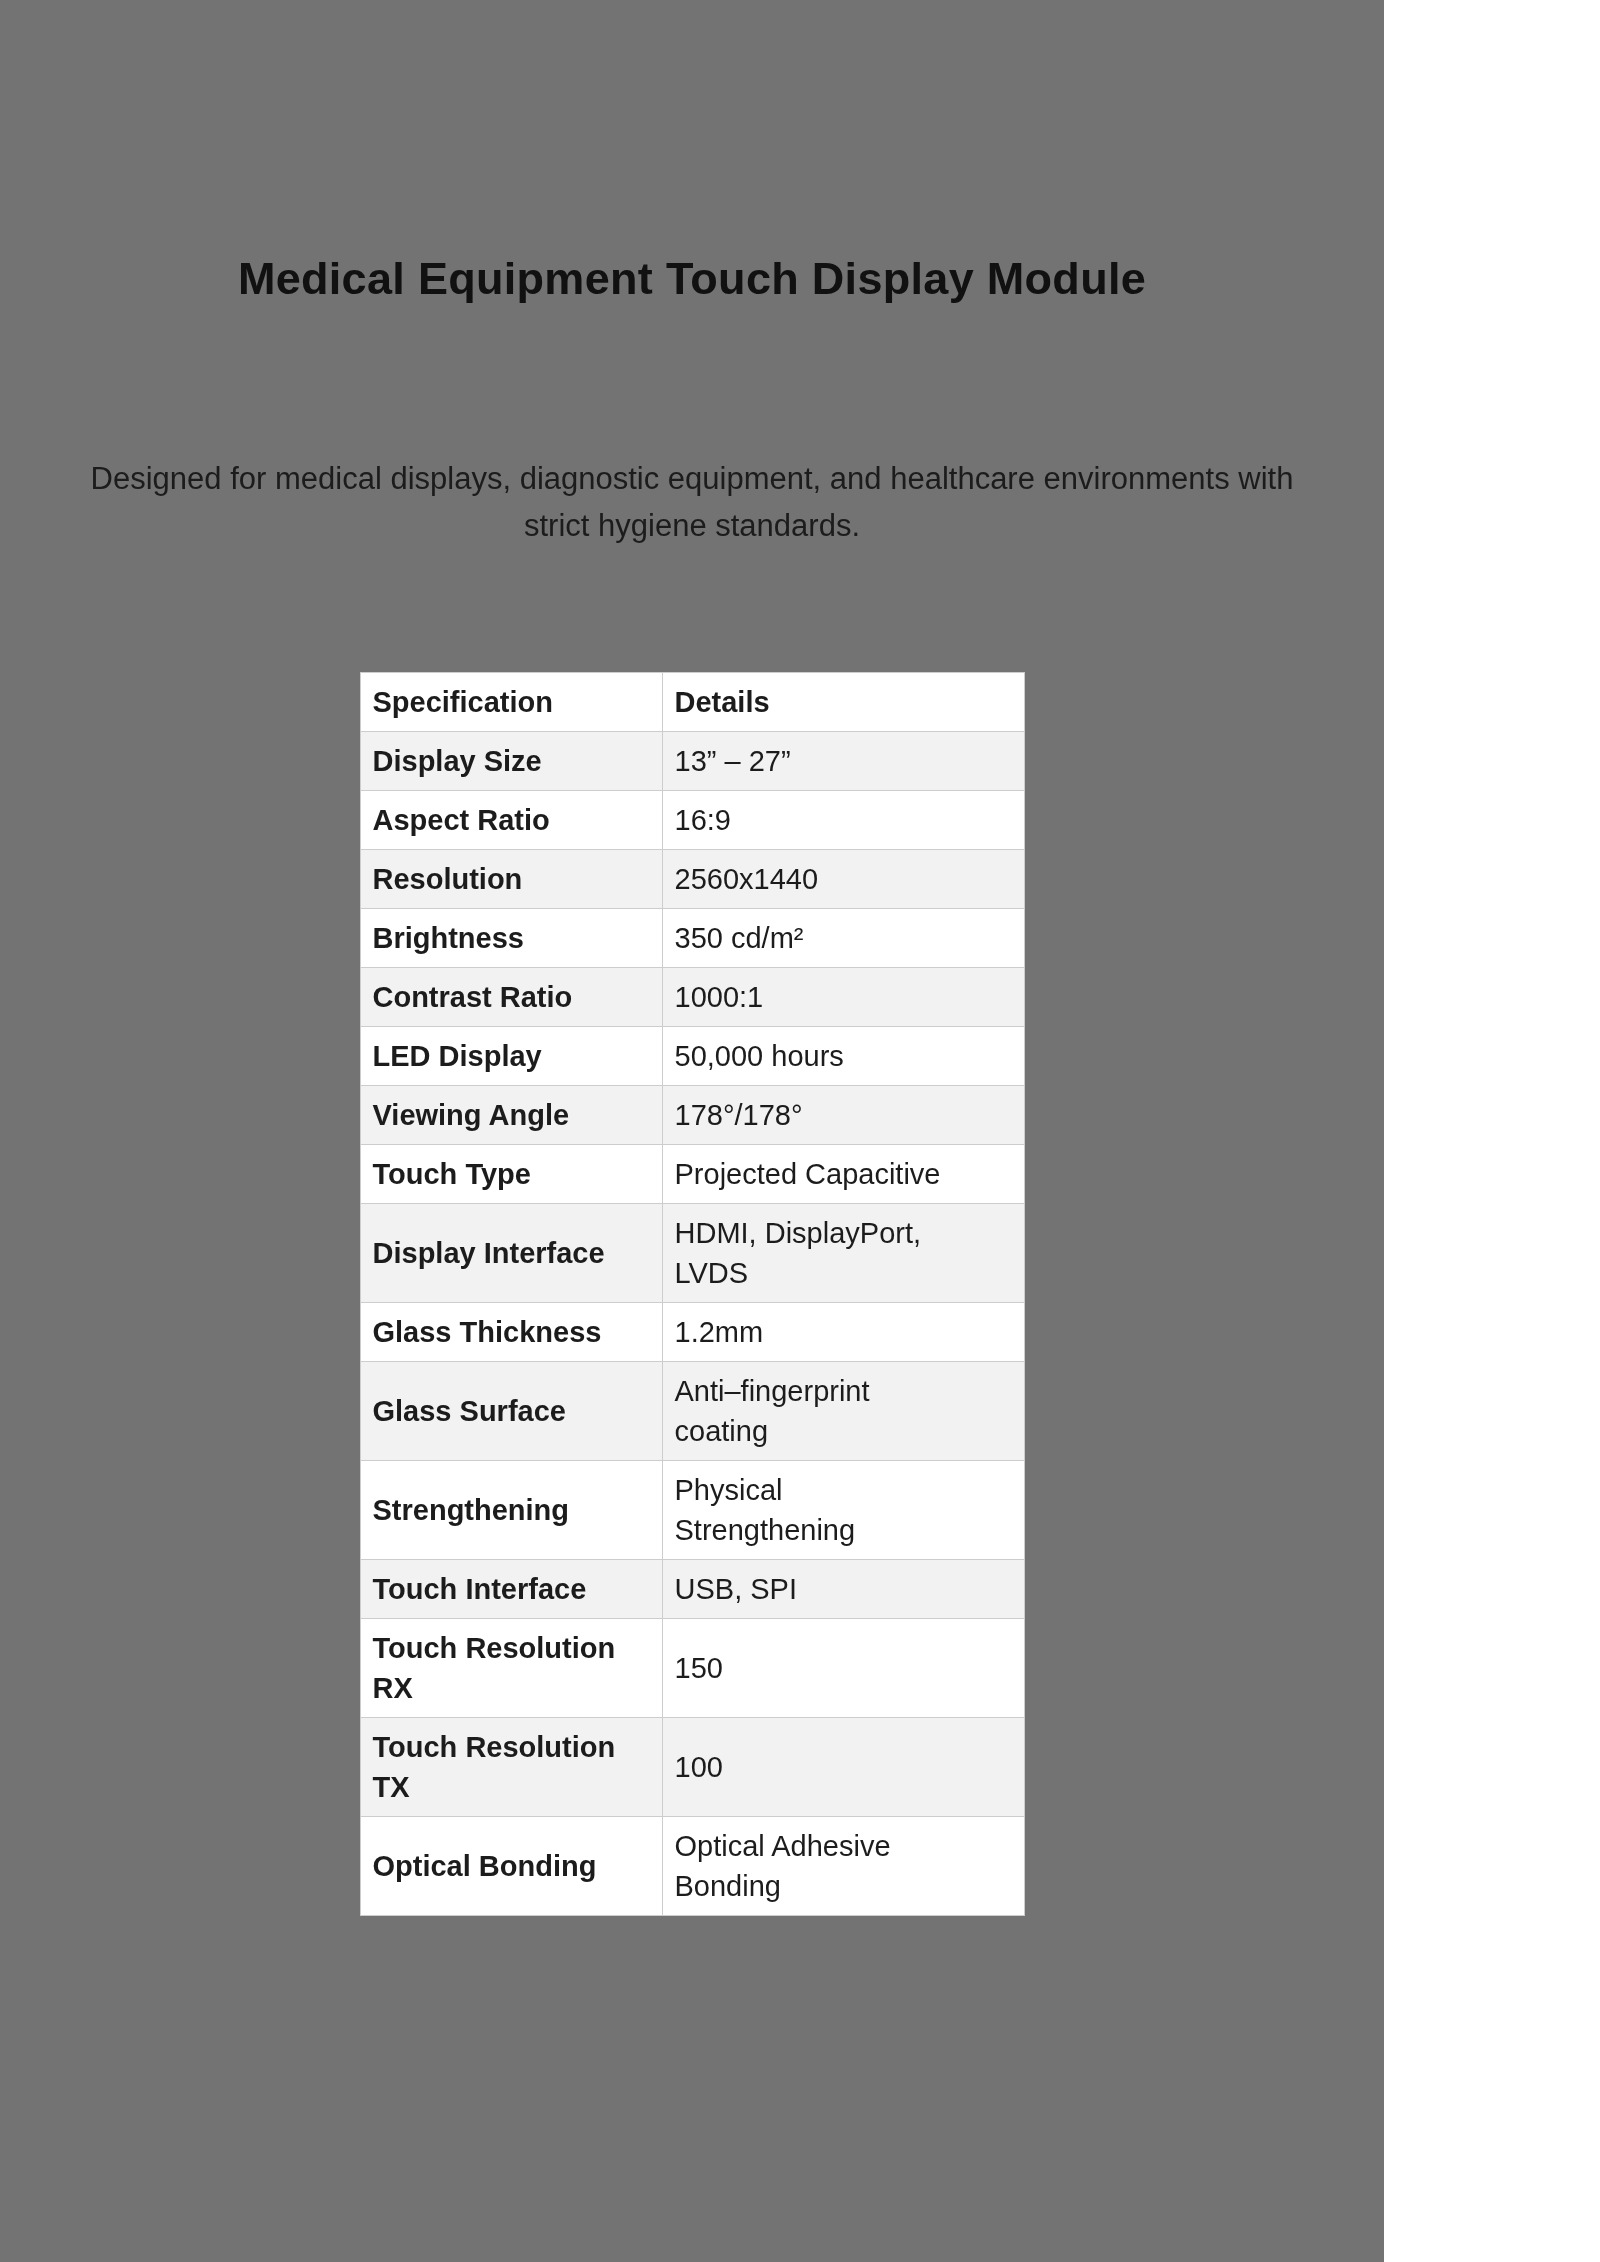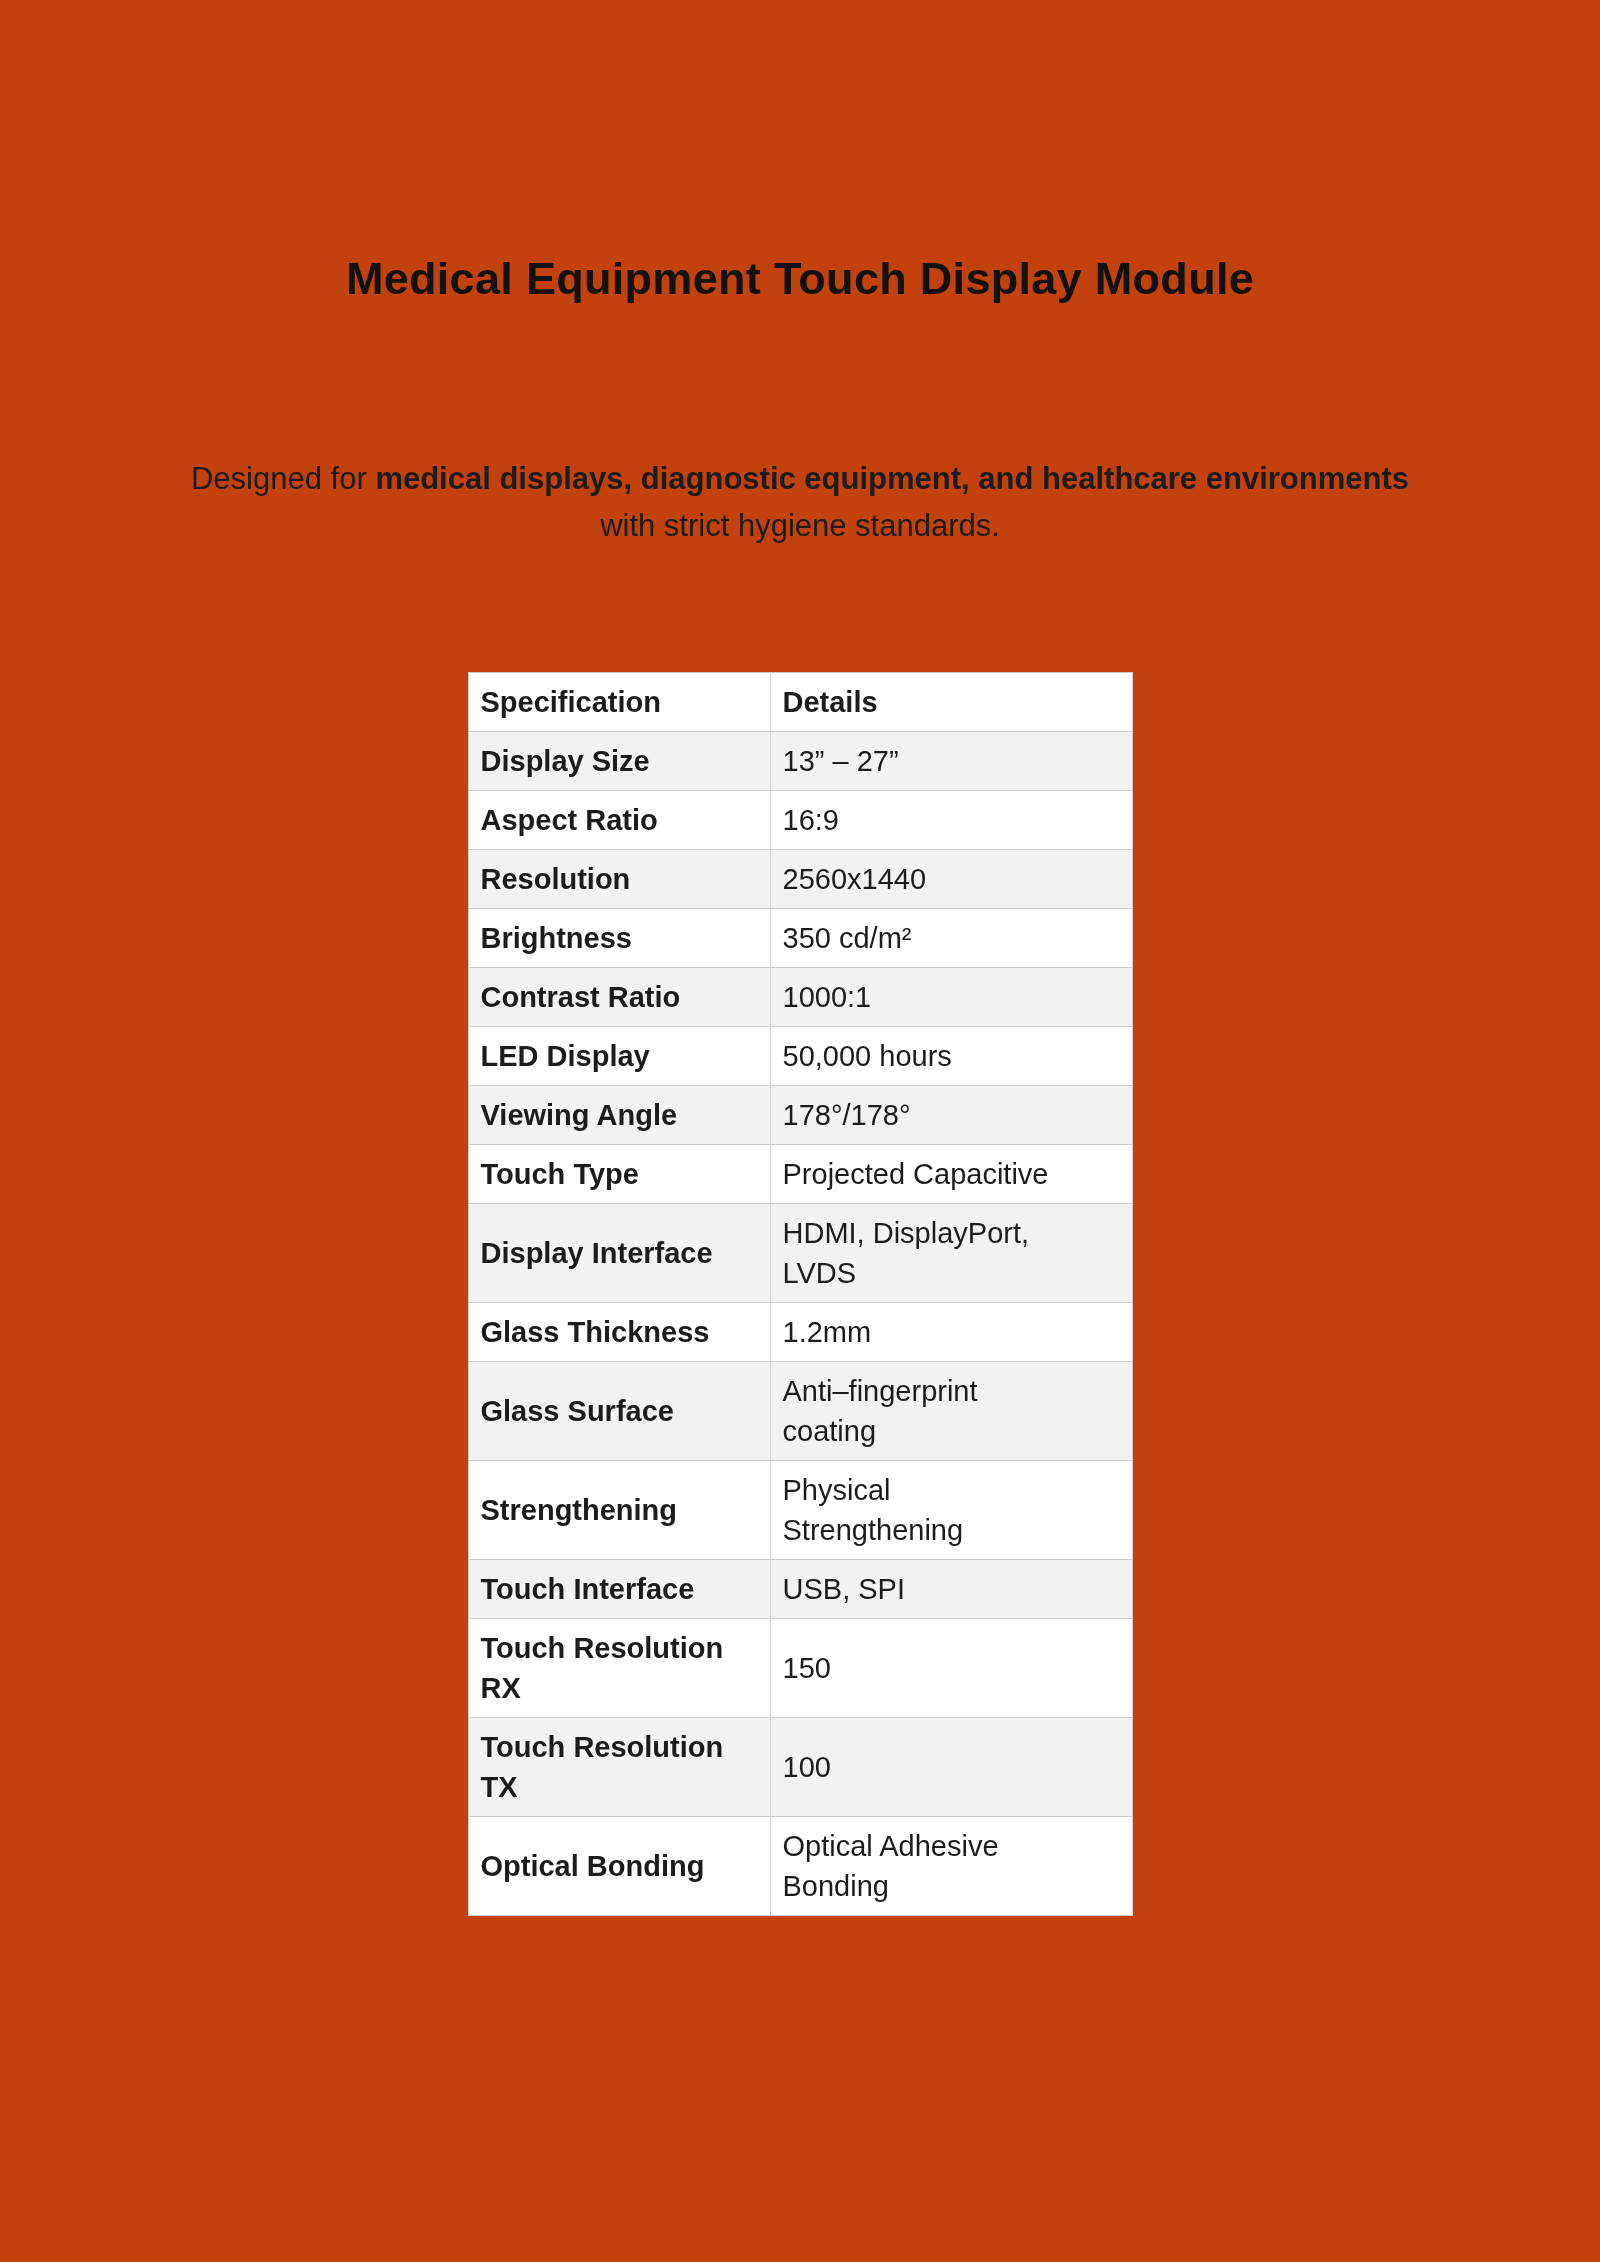--- a/index.html
+++ b/index.html
@@ -4,39 +4,39 @@
 <style>
   * { margin: 0; padding: 0; box-sizing: border-box; }
   html, body { background: #ffffff; }
   body {
     width: 1600px;
     height: 2262px;
     font-family: "Liberation Sans", sans-serif;
     color: #1c1c1c;
     overflow: hidden;
   }
-  .page { width: 1600px; height: 2262px; padding-top: 253px; background: #c2410c; }
+  .page { width: 1384px; height: 2262px; padding-top: 253px; background: #737373; }
 
   .doc-title {
     font-size: 45px;
     font-weight: 700;
     text-align: center;
     letter-spacing: 0.3px;
     color: #111111;
   }
 
   .intro {
     margin: 150px auto 0 auto;
     max-width: 1235px;
     font-size: 31px;
     line-height: 1.52;
     text-align: center;
     color: #1c1c1c;
   }
-  .intro .bold-seg { font-weight: 700; }
+  .intro .bold-seg { font-weight: 400; }
 
   table.spec-table {
     margin: 123px auto 0 auto;
     width: 664px;
     border-collapse: collapse;
     table-layout: fixed;
     padding-left: 44px;
   }
   col.col-spec { width: 302px; }
   col.col-details { width: 362px; }

